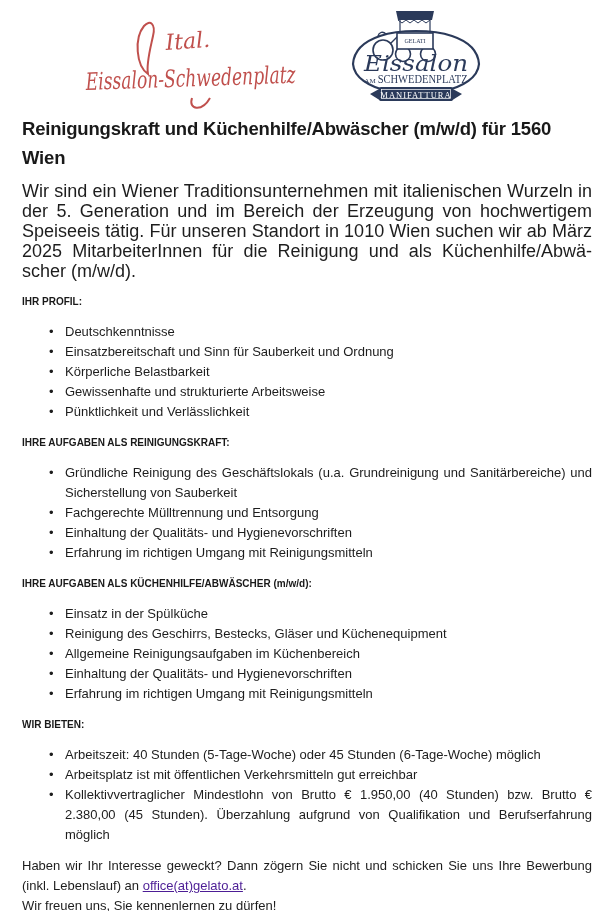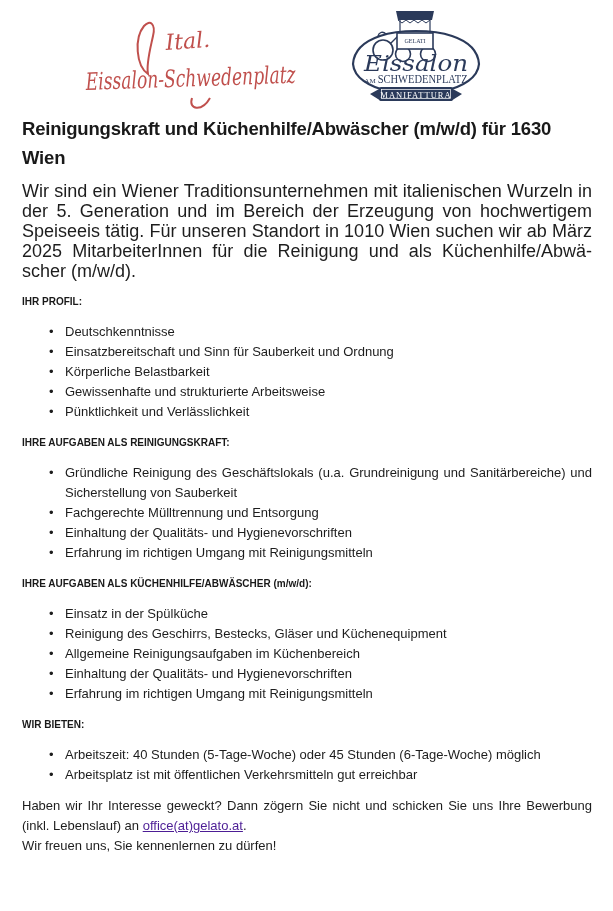--- a/index.html
+++ b/index.html
@@ -98,21 +98,21 @@
           <rect x="29" y="79" width="74" height="14" rx="2" fill="#2b3a5a"></rect>
           <rect x="31.5" y="81.5" width="69" height="9" fill="none" stroke="#ffffff" stroke-width="0.7"></rect>
           <text x="66" y="89.5" text-anchor="middle" font-family="Liberation Serif, serif" font-size="8.5" letter-spacing="1" fill="#ffffff">MANIFATTURA</text>
         </g>
       </svg>
     </div>
   </header>
 
   <main>
 
-    <h1>Reinigungskraft und Küchenhilfe/Abwäscher (m/w/d) für 1630 Wien</h1>
+    <h1>Reinigungskraft und Küchenhilfe/Abwäscher (m/w/d) für 1560 Wien</h1>
 
     <p class="intro">Wir sind ein Wiener Traditionsunternehmen mit italienischen Wurzeln in der 5. Generation und im Bereich der Erzeugung von hochwertigem Speiseeis tätig. Für unseren Standort in 1010 Wien suchen wir ab März 2025 MitarbeiterInnen für die Reinigung und als Küchenhilfe/Abwä­scher (m/w/d).</p>
 
     <section>
       <h2>IHR PROFIL:</h2>
       <ul class="bullets">
         <li>Deutschkenntnisse</li>
         <li>Einsatzbereitschaft und Sinn für Sauberkeit und Ordnung</li>
         <li>Körperliche Belastbarkeit</li>
         <li>Gewissenhafte und strukturierte Arbeitsweise</li>
@@ -139,20 +139,21 @@
         <li>Einhaltung der Qualitäts- und Hygienevorschriften</li>
         <li>Erfahrung im richtigen Umgang mit Reinigungsmitteln</li>
       </ul>
     </section>
 
     <section>
       <h2>WIR BIETEN:</h2>
       <ul class="bullets">
         <li>Arbeitszeit: 40 Stunden (5-Tage-Woche) oder 45 Stunden (6-Tage-Woche) möglich</li>
         <li>Arbeitsplatz ist mit öffentlichen Verkehrsmitteln gut erreichbar</li>
+        <li>Kollektivvertraglicher Mindestlohn von Brutto € 1.950,00 (40 Stunden) bzw. Brutto € 2.380,00 (45 Stunden). Überzahlung aufgrund von Qualifikation und Berufserfahrung möglich</li>
       </ul>
     </section>
 
     <p class="closing"><span>Haben wir Ihr Interesse geweckt? Dann zögern Sie nicht und schicken Sie uns Ihre Bewerbung (inkl. Lebenslauf) an </span><a class="email-link" href="#">office(at)gelato.at</a><span>.</span><br>
       <span>Wir freuen uns, Sie kennenlernen zu dürfen!</span><br>
       
     </p>
 
   </main>
 </div>

